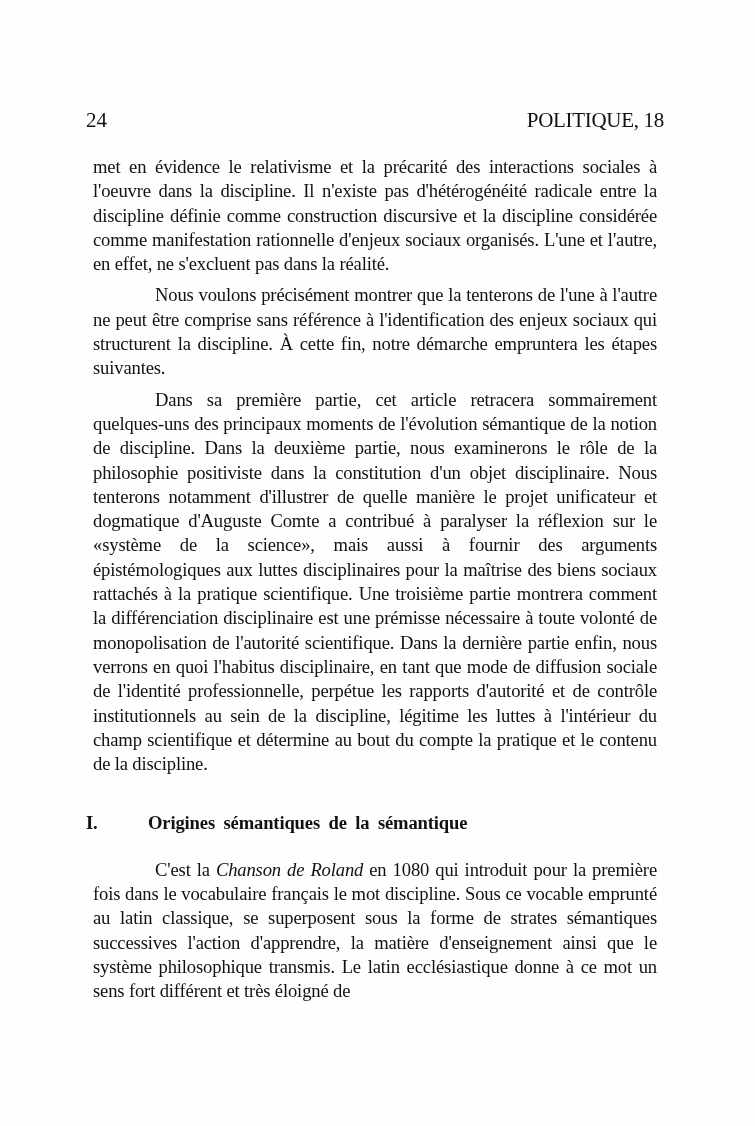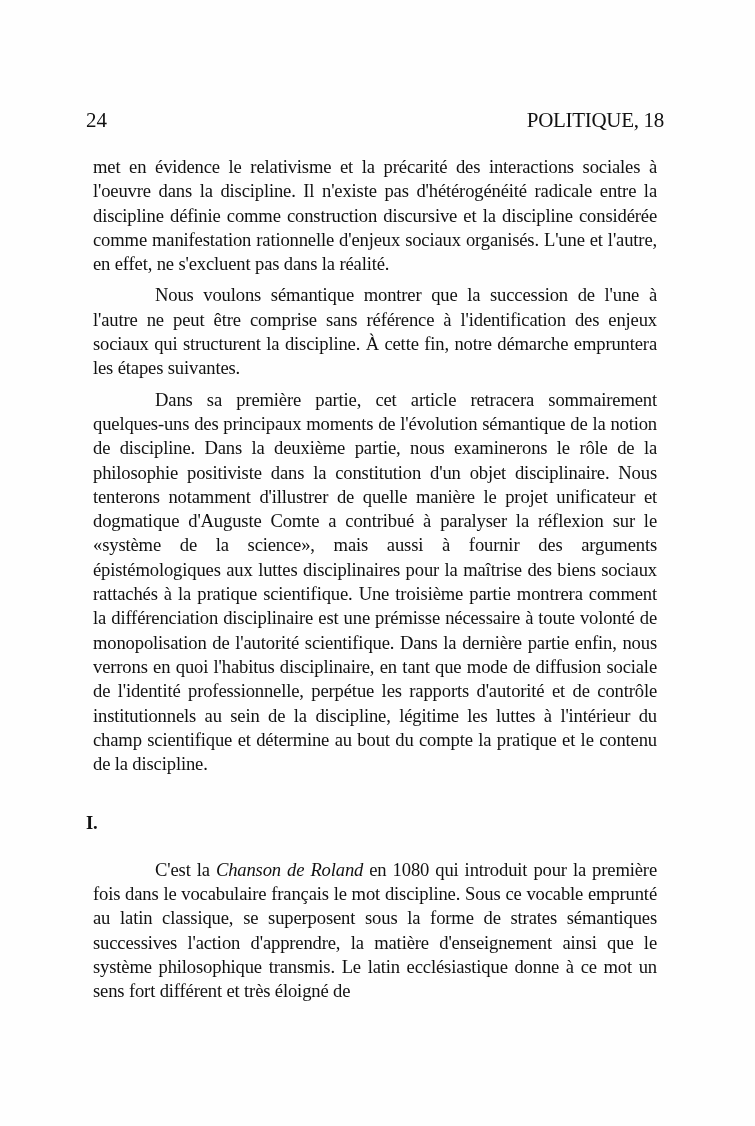--- a/index.html
+++ b/index.html
@@ -80,25 +80,26 @@
 
 <div class="page">
 
   <div class="running-head">
     <span class="page-number">24</span>
     <span class="journal-title">POLITIQUE, 18</span>
   </div>
 
   <div class="body-text">
     <p class="para">met en évidence le relativisme et la précarité des interactions sociales à l'oeuvre dans la discipline. Il n'existe pas d'hétérogénéité radicale entre la discipline définie comme construction discursive et la discipline considérée comme manifestation rationnelle d'enjeux sociaux organisés. L'une et l'autre, en effet, ne s'excluent pas dans la réalité.</p>
-    <p class="para indent">Nous voulons sémantique montrer que la succession de l'une à l'autre ne peut être comprise sans référence à l'identification des enjeux sociaux qui structurent la discipline. À cette fin, notre démarche empruntera les étapes suivantes.</p>
+    <p class="para indent">Nous voulons précisément montrer que la tenterons de l'une à l'autre ne peut être comprise sans référence à l'identification des enjeux sociaux qui structurent la discipline. À cette fin, notre démarche empruntera les étapes suivantes.</p>
     <p class="para indent">Dans sa première partie, cet article retracera sommairement quelques-uns des principaux moments de l'évolution sémantique de la notion de discipline. Dans la deuxième partie, nous examinerons le rôle de la philosophie positiviste dans la constitution d'un objet disciplinaire. Nous tenterons notamment d'illustrer de quelle manière le projet unificateur et dogmatique d'Auguste Comte a contribué à paralyser la réflexion sur le «système de la science», mais aussi à fournir des arguments épistémologiques aux luttes disciplinaires pour la maîtrise des biens sociaux rattachés à la pratique scientifique. Une troisième partie montrera comment la différenciation disciplinaire est une prémisse nécessaire à toute volonté de monopolisation de l'autorité scientifique. Dans la dernière partie enfin, nous verrons en quoi l'habitus disciplinaire, en tant que mode de diffusion sociale de l'identité professionnelle, perpétue les rapports d'autorité et de contrôle institutionnels au sein de la discipline, légitime les luttes à l'intérieur du champ scientifique et détermine au bout du compte la pratique et le contenu de la discipline.</p>
 
     <div class="gap-before-section"></div>
 
     <h2 class="section-heading">
       <span class="num">I.</span>
+      <span class="title">Origines sémantiques de la sémantique</span>
     </h2>
 
     <p class="para indent"><span>C'est la </span><em>Chanson de Roland</em><span> en 1080 qui introduit pour la première fois dans le vocabulaire français le mot discipline. Sous ce vocable emprunté au latin classique, se superposent sous la forme de strates sémantiques successives l'action d'apprendre, la matière d'enseignement ainsi que le système philosophique transmis. Le latin ecclésiastique donne à ce mot un sens fort différent et très éloigné de</span></p>
   </div>
 
 </div>
 
 </body></html>

